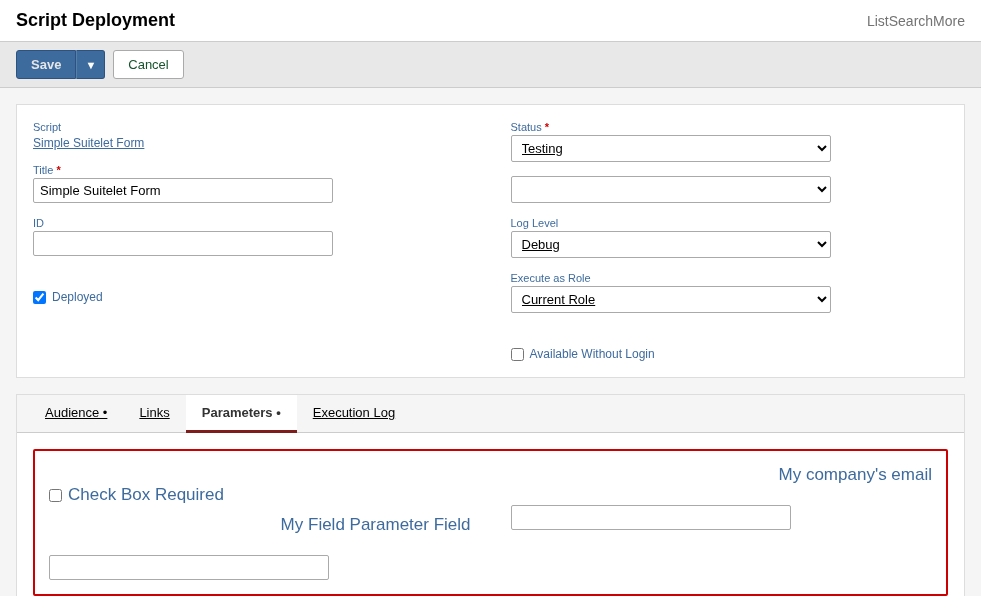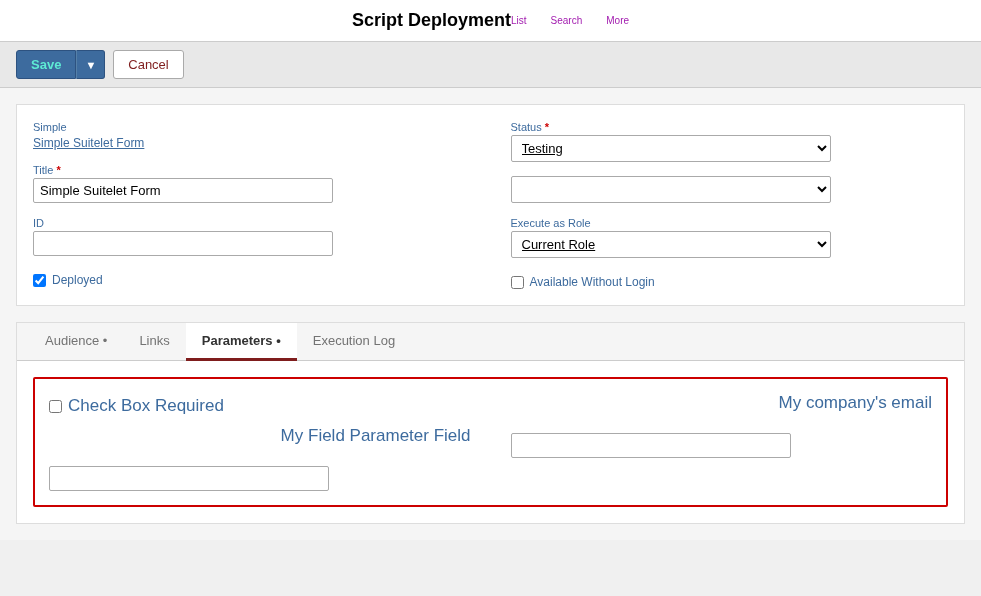--- a/index.html
+++ b/index.html
@@ -4,70 +4,69 @@
   <style>
     * { box-sizing: border-box; margin: 0; padding: 0; }
     body { font-family: Arial, sans-serif; font-size: 13px; background: #f0f0f0; color: #333; }
 
     .top-bar {
       background: #fff;
       border-bottom: 1px solid #ccc;
       padding: 10px 16px;
       display: flex;
       align-items: center;
-      justify-content: center;
+      justify-content: space-between;
     }
     .top-bar-left h1 {
       font-size: 18px;
       font-weight: bold;
       color: #000;
     }
     .top-bar-right {
       display: flex;
-      gap: 24px;
-      font-size: 10px;
-      color: #a21caf;
+      font-size: 14px;
+      color: #737373;
     }
     .top-bar-right span {
       cursor: pointer;
     }
     .toolbar {
       background: #e8e8e8;
       padding: 8px 16px;
       display: flex;
       gap: 8px;
       align-items: center;
       border-bottom: 1px solid #ccc;
     }
     .btn-save-group {
       display: flex;
     }
     .btn-save {
       background: #3d6b9e;
-      color: #5eead4;
+      color: #e5e5e5;
       border: 1px solid #2d5280;
       padding: 6px 14px;
       cursor: pointer;
       font-size: 13px;
       font-weight: bold;
       border-radius: 3px 0 0 3px;
     }
     .btn-save-dropdown {
       background: #3d6b9e;
       color: #fff;
       border: 1px solid #2d5280;
       border-left: 1px solid #5580a8;
       padding: 6px 8px;
       cursor: pointer;
       font-size: 11px;
       border-radius: 0 3px 3px 0;
     }
     .btn-cancel {
       background: #fff;
-      color: #7f1d1d;
+      color: #14532d;
       border: 1px solid #aaa;
       padding: 6px 14px;
       cursor: pointer;
       font-size: 13px;
       border-radius: 3px;
     }
 
     .main-content {
       padding: 16px;
       background: #f5f5f5;
@@ -127,21 +126,21 @@
       border-radius: 2px;
       background: #fff;
       appearance: auto;
       text-decoration: underline;
     }
 
     .checkbox-row {
       display: flex;
       align-items: center;
       gap: 6px;
-      margin-top: 3px;
+      margin-top: 20px;
     }
     .checkbox-row label {
       color: #3d6b9e;
       font-size: 12px;
     }
 
     .tabs-section {
       background: #fff;
       border: 1px solid #ddd;
     }
@@ -151,21 +150,22 @@
       gap: 0;
       border-bottom: 1px solid #ccc;
       padding: 0 12px;
       background: #f5f5f5;
     }
 
     .tab {
       padding: 10px 16px;
       cursor: pointer;
       font-size: 13px;
-      color: #737373;
+      color: #000000;
+      text-decoration: underline;
       border-bottom: 3px solid transparent;
       margin-bottom: -1px;
     }
     .tab.active {
       color: #333;
       text-decoration: none;
       font-weight: bold;
       border-bottom: 3px solid #7f1d1d;
       background: #fff;
     }
@@ -229,21 +229,21 @@
   <button class="btn-cancel">Cancel</button>
 </div>
 
 <div class="main-content">
 
   <div class="form-section">
     <div class="form-grid">
 
       <div class="left-col">
         <div class="field-group">
-          <div class="field-label">Simple</div>
+          <div class="field-label">Script</div>
           <span class="script-link">Simple Suitelet Form</span>
         </div>
         <div class="field-group">
           <div class="field-label">
             <span>Title</span>
             <span class="required">*</span>
           </div>
           <input class="form-input" type="text" value="Simple Suitelet Form" style="">
         </div>
         <div class="field-group">
@@ -262,20 +262,25 @@
             <span>Status</span>
             <span class="required"> *</span>
           </div>
           <select class="form-select">
           <option value="Testing">Testing</option><option value="Released">Released</option><option value="Disabled">Disabled</option></select>
         </div>
         <div class="field-group">
           <select class="form-select">
             <option value=""></option>
           </select>
+        </div>
+        <div class="field-group">
+          <div class="field-label">Log Level</div>
+          <select class="form-select">
+          <option value="Debug">Debug</option><option value="Audit">Audit</option><option value="Error">Error</option><option value="Emergency">Emergency</option></select>
         </div>
         <div class="field-group">
           <div class="field-label">Execute as Role</div>
           <select class="form-select">
           <option value="Current Role">Current Role</option><option value="Administrator">Administrator</option></select>
         </div>
         <div class="checkbox-row">
           <input type="checkbox" id="avail-check" style="">
           <label for="avail-check">Available Without Login</label>
         </div>

